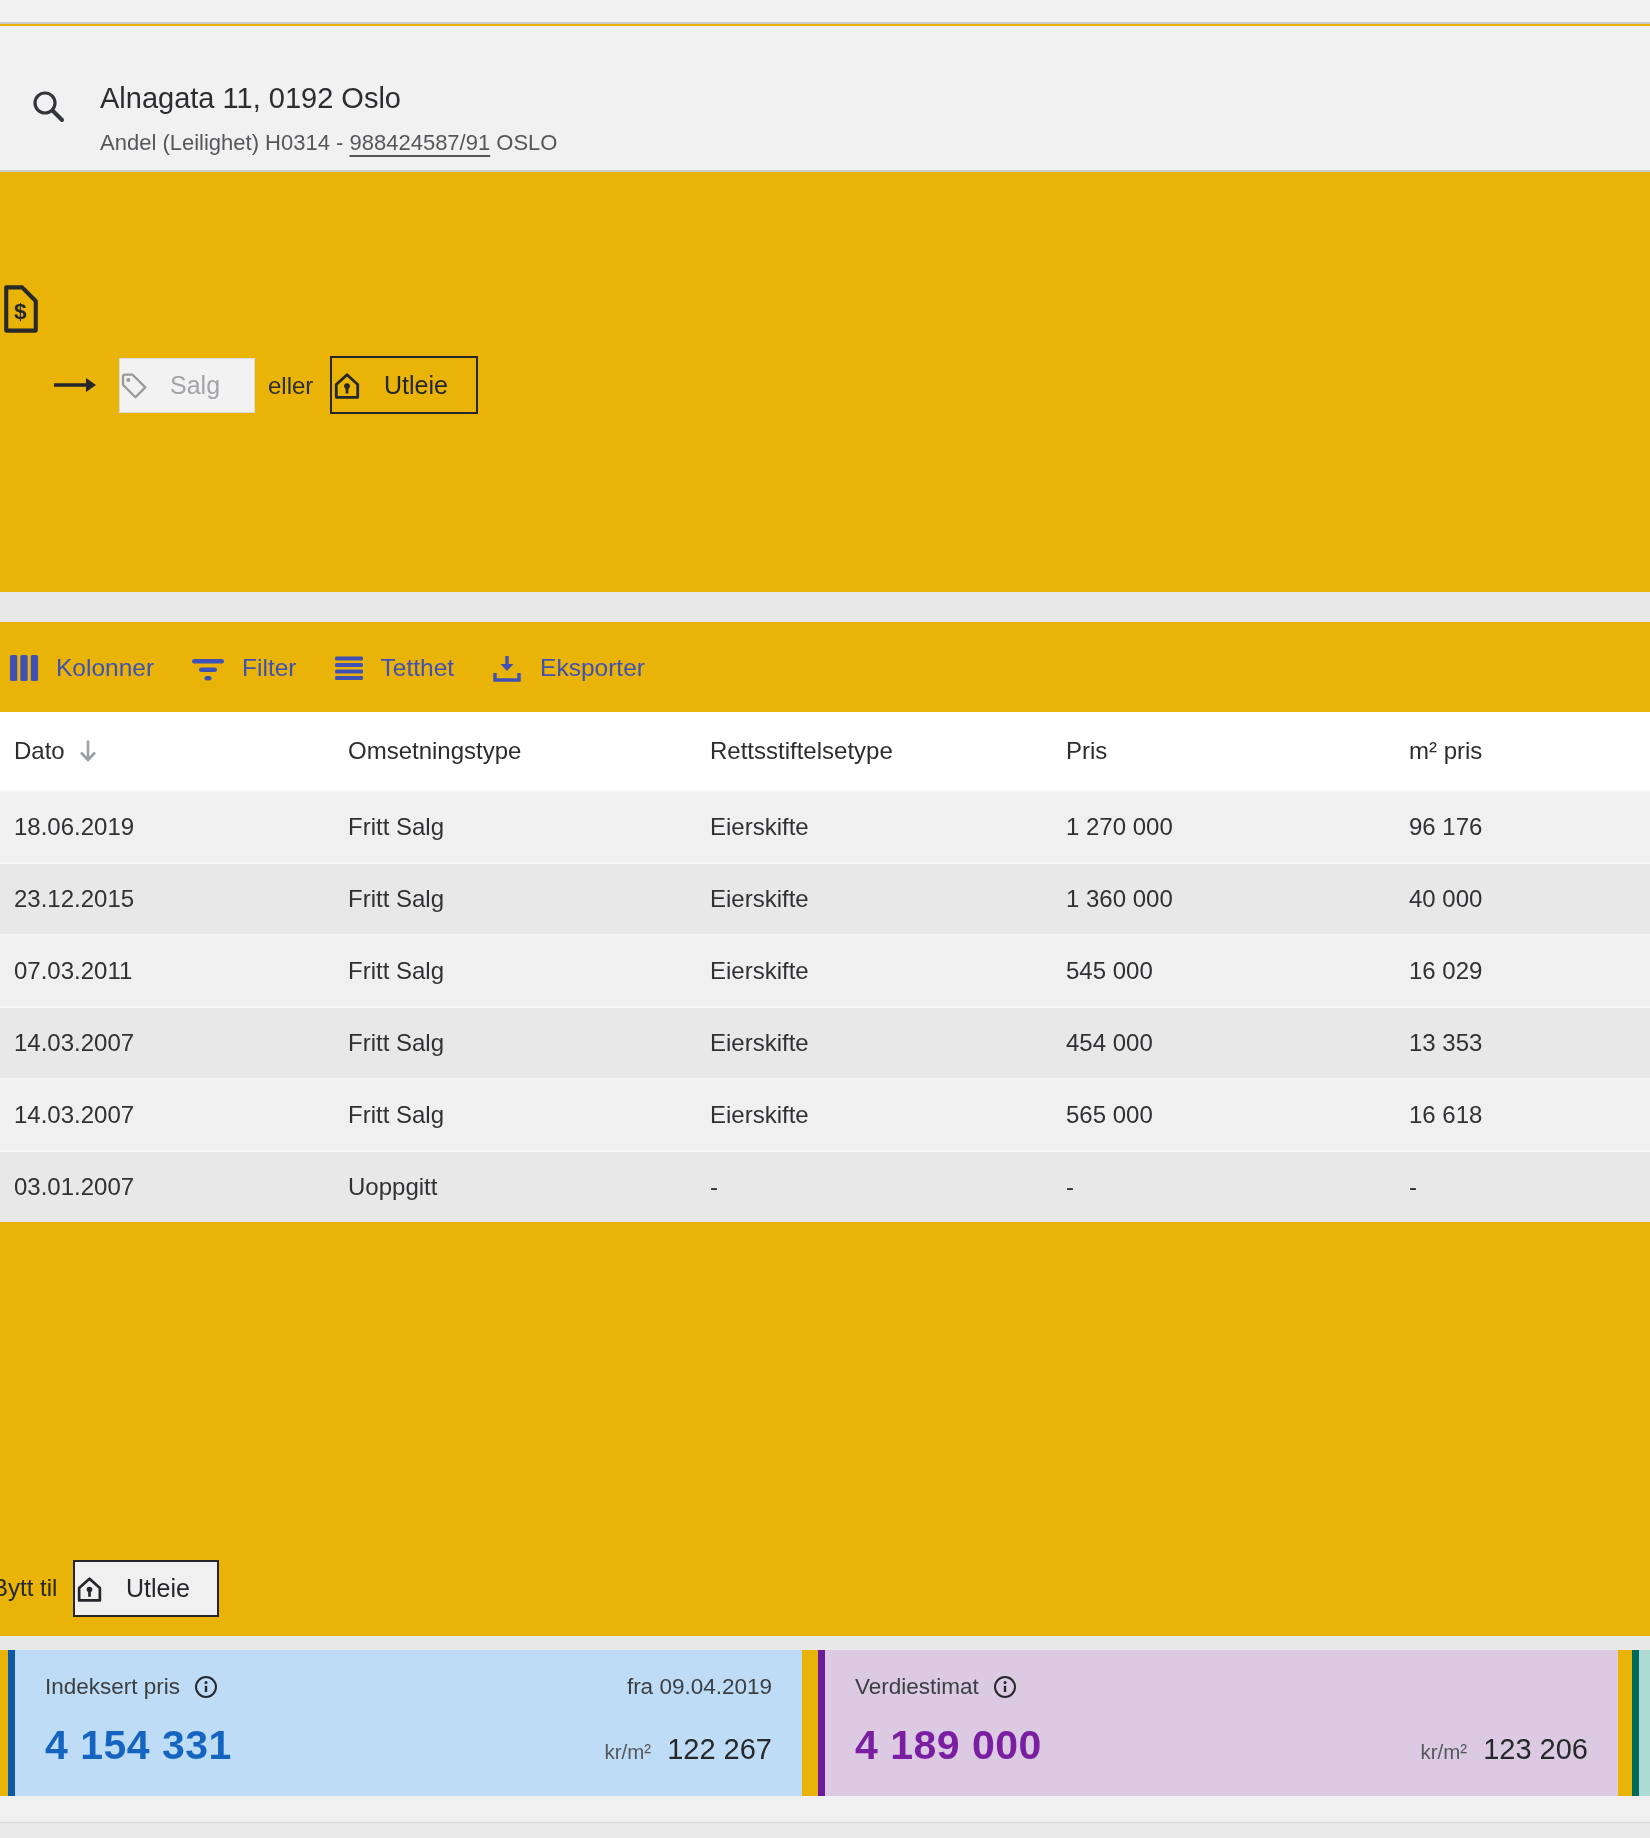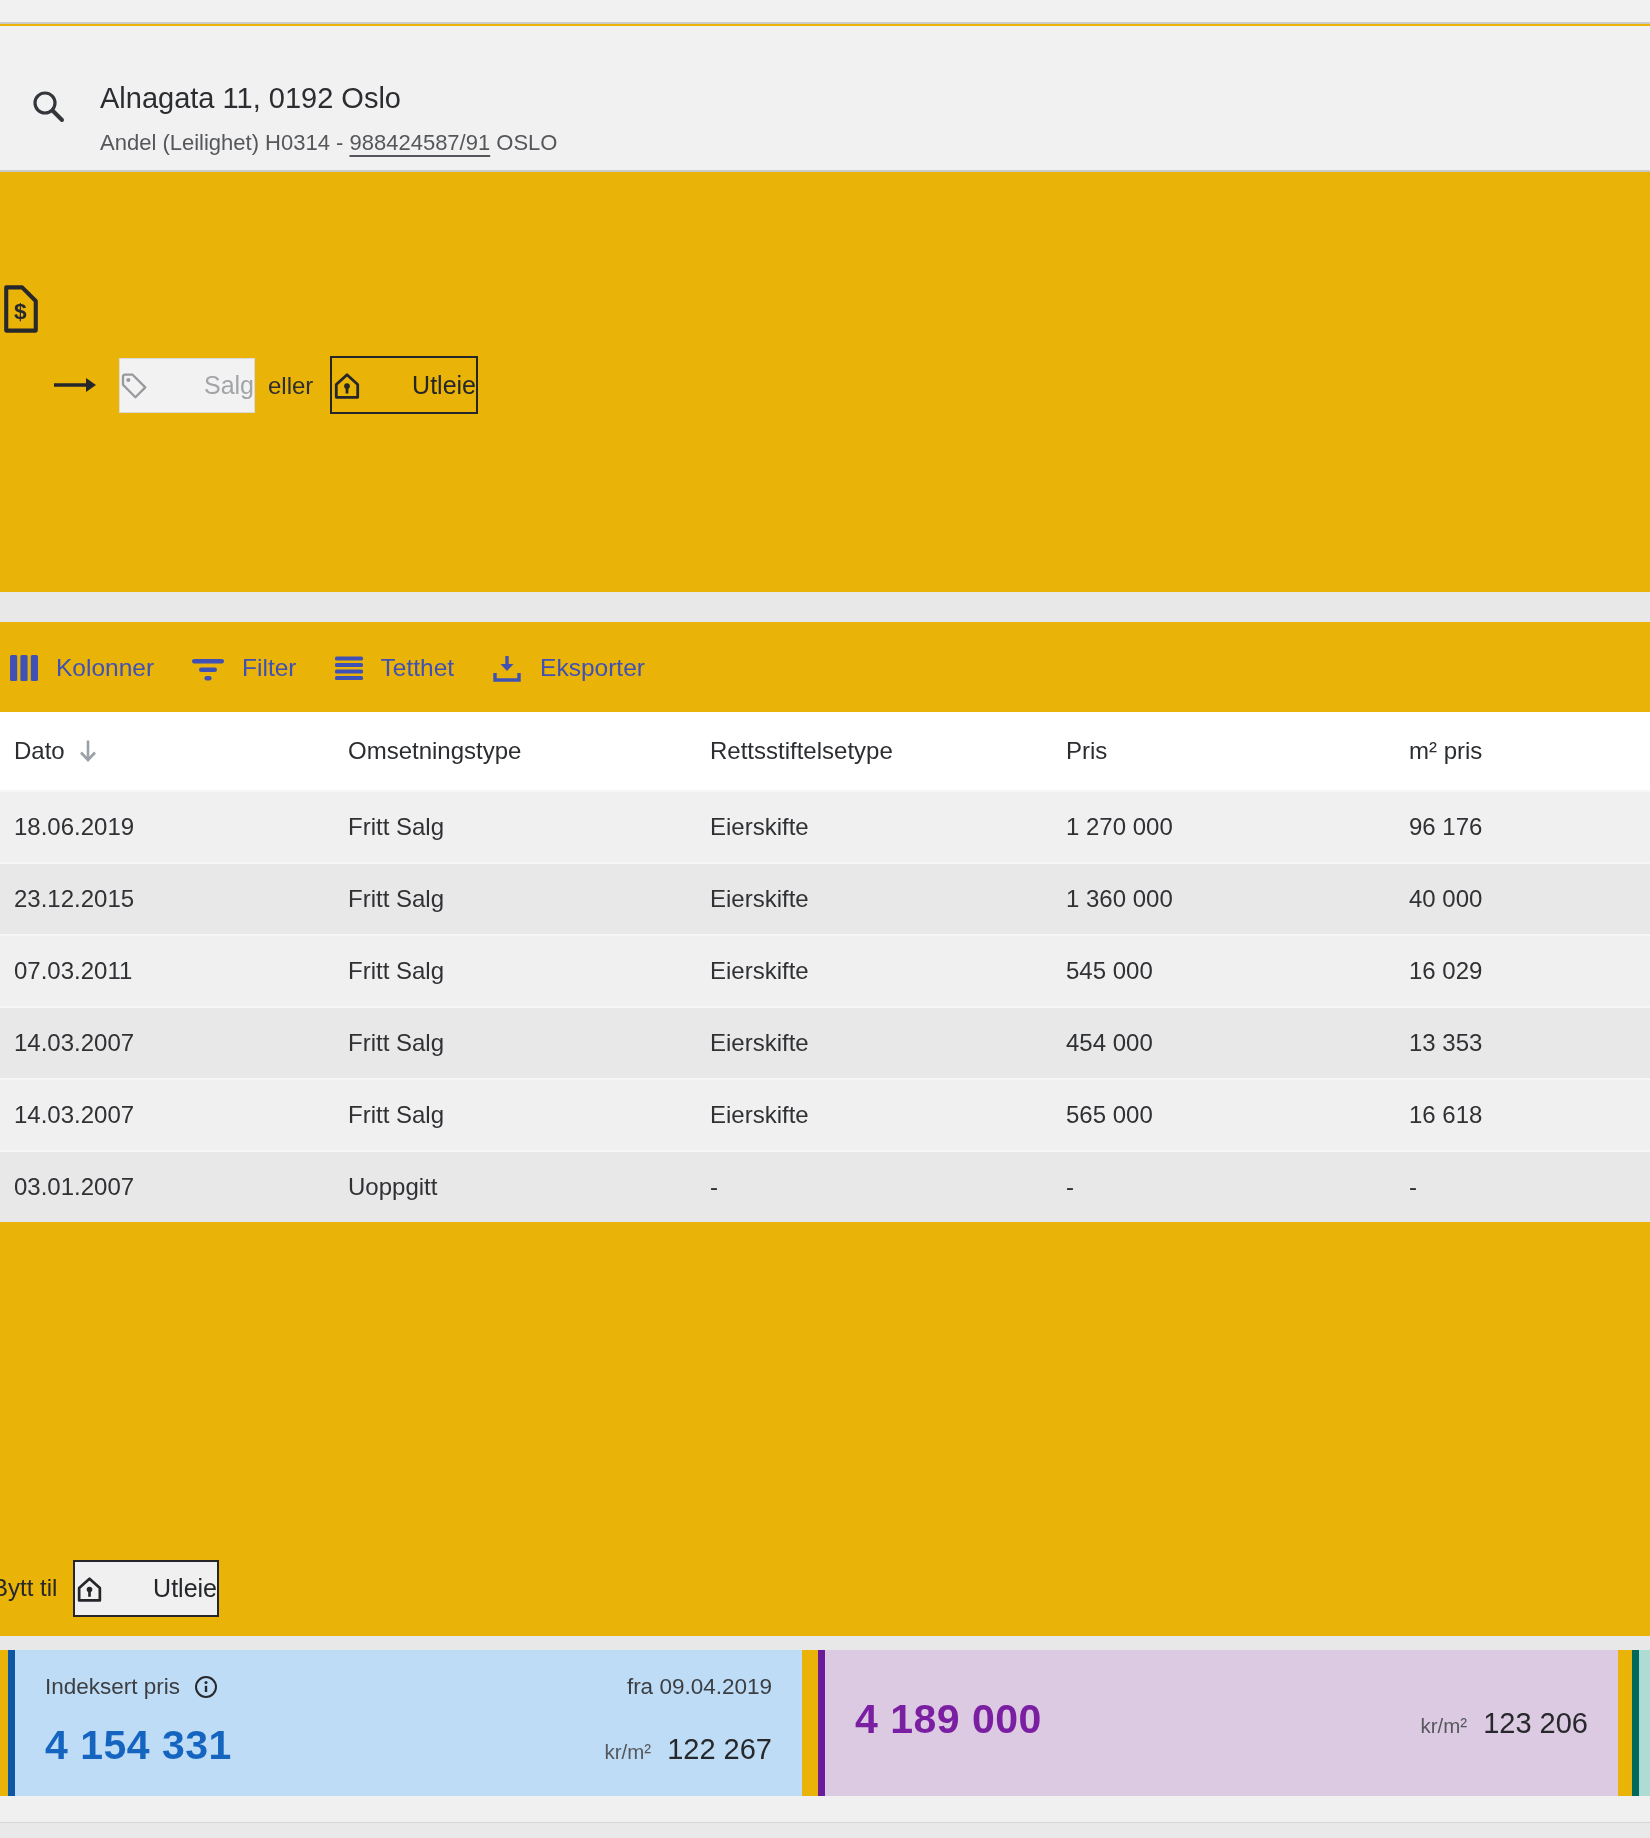--- a/index.html
+++ b/index.html
@@ -12,21 +12,21 @@
   .search-header { position:absolute; left:0; top:26px; width:1650px; height:146px; background:#f1f1f1; border-bottom:2px solid #cbcbcb; cursor:pointer; }
   .search-icon { position:absolute; left:30px; top:62px; }
   .addr-title { position:absolute; left:100px; top:56px; font-size:29px; color:#2b2d30; }
   .addr-sub { position:absolute; left:100px; top:104px; font-size:22px; color:#55575a; }
   .addr-sub .lnk { text-decoration:underline; text-underline-offset:5px; color:#55575a; cursor:pointer; }
 
   
   .doc-icon { position:absolute; left:0px; top:284px; }
   .page-title { position:absolute; left:58px; top:278px; font-size:42px; color:#26282b; letter-spacing:.5px; }
   .arrow-icon { position:absolute; left:52px; top:376px; }
-  .btn { display:flex; align-items:center; justify-content:space-between; gap:7px; font-size:25px; cursor:pointer; background:transparent; }
+  .btn { display:flex; align-items:center; justify-content:flex-start; gap:22px; font-size:25px; cursor:pointer; background:transparent; }
   .btn-salg { position:absolute; left:119px; top:358px; width:136px; height:55px; border:1.5px solid #dadada; color:#a2a4a8; background:#f2f2f2; }
   .eller { position:absolute; left:268px; top:372px; font-size:24px; color:#2b2d30; }
   .btn-dark { border:2.5px solid #24262a; color:#24262a; }
   .btn-utleie-top { position:absolute; left:330px; top:356px; width:148px; height:58px; }
 
   
   .tabs { position:absolute; left:0px; top:486px; display:flex; gap:10px; }
   .tab { padding:0 31px; height:56px; font-size:24.5px; color:#5c5f63; cursor:pointer; }
   .tab.active { color:#3f51b5; border-bottom:4.5px solid #3f51b5; }
 
@@ -260,20 +260,32 @@
     <div class="card-botrow">
       <div class="card-value" style="color: rgb(21, 101, 192);">4 154 331</div>
       <div class="card-unitwrap">
         <span class="card-unit">kr/m²</span>
         <span class="card-unitval">122 267</span>
       </div>
     </div>
   </div>
 
   <div class="card card2" style="background-color: rgb(220, 202, 226); border-left-color: rgb(106, 27, 154);">
+    <div class="card-toprow">
+      <div class="card-label">
+        <span>Verdiestimat</span>
+        <span>
+          <svg width="24" height="24" viewBox="0 0 24 24">
+            <circle cx="12" cy="12" r="10" fill="none" stroke="#26282b" stroke-width="2"></circle>
+            <circle cx="12" cy="7.4" r="1.5" fill="#26282b"></circle>
+            <line x1="12" y1="10.8" x2="12" y2="17" stroke="#26282b" stroke-width="2.4"></line>
+          </svg>
+        </span>
+      </div>
+    </div>
     <div class="card-botrow">
       <div class="card-value" style="color: rgb(123, 31, 162);">4 189 000</div>
       <div class="card-unitwrap">
         <span class="card-unit">kr/m²</span>
         <span class="card-unitval">123 206</span>
       </div>
     </div>
   </div>
 
   <div class="card card3" style="background-color: rgb(174, 220, 212); border-left-color: rgb(0, 105, 92);"></div>

